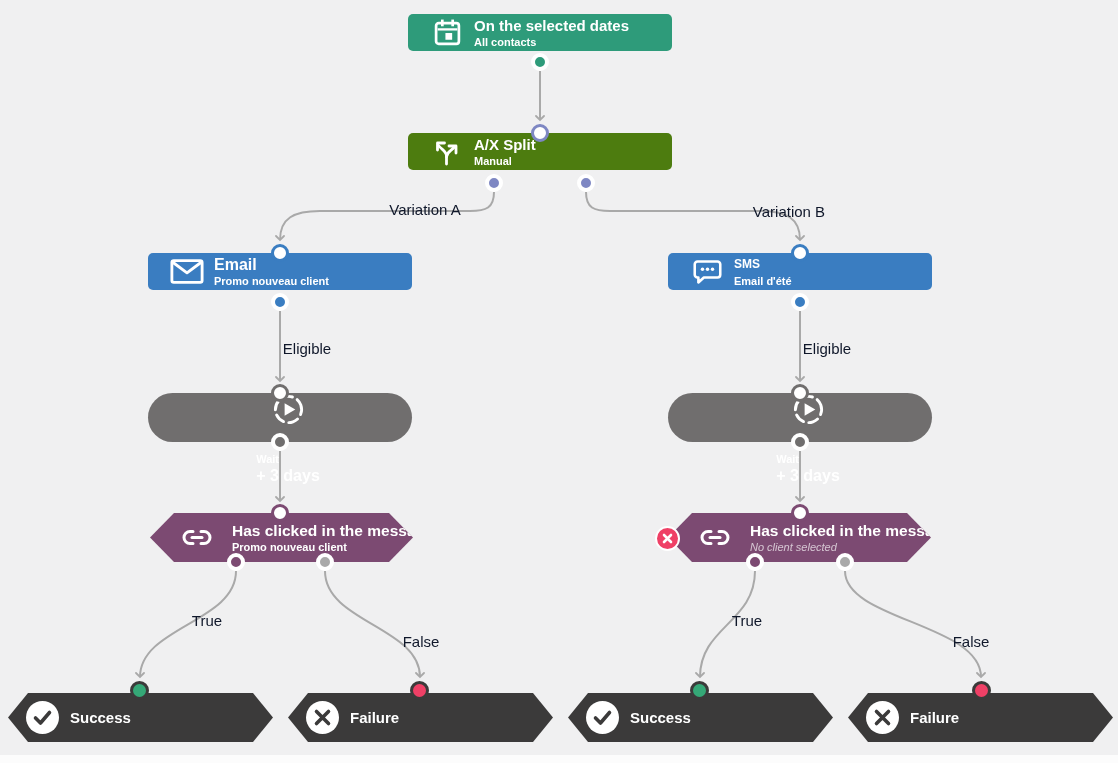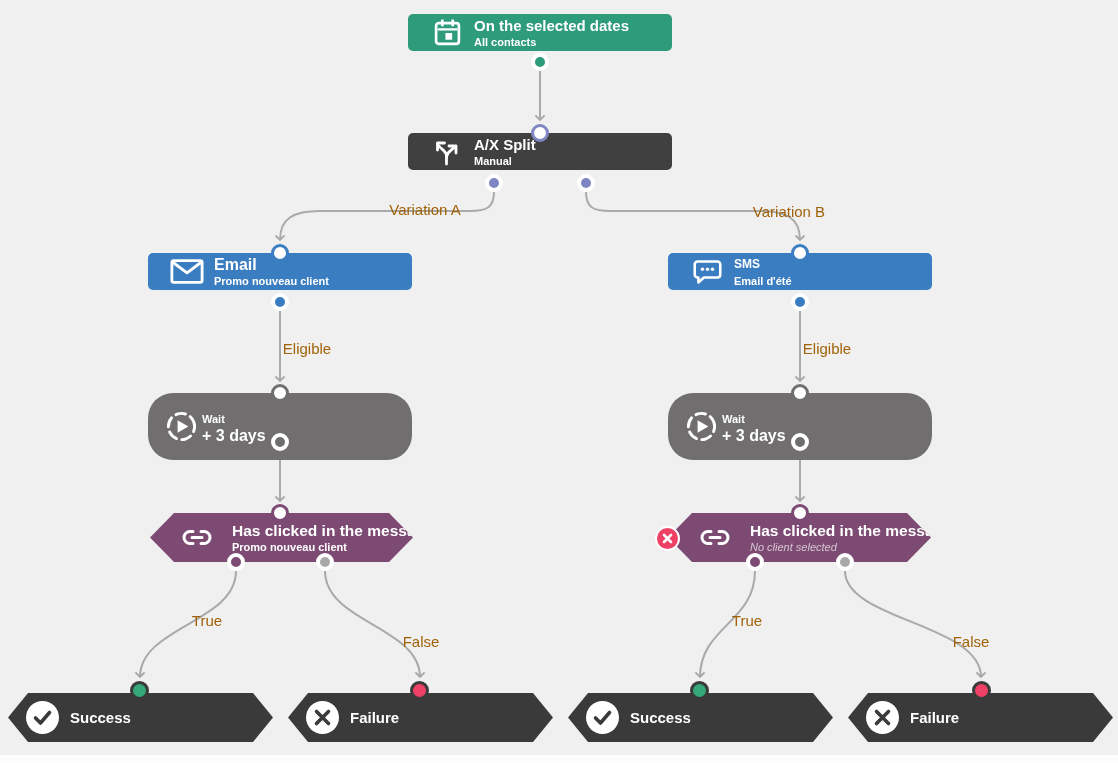--- a/index.html
+++ b/index.html
@@ -3,32 +3,32 @@
 <meta charset="utf-8">
 <style>
   html,body{margin:0;padding:0;background:#f0f0f1;}
   #canvas{
     position:relative;width:1118px;height:763px;overflow:hidden;
     background:#f0f0f1;font-family:"Liberation Sans",sans-serif;
   }
   svg.edges{position:absolute;left:0;top:0;z-index:1;}
   .edge-label{
     position:absolute;transform:translate(-50%,-50%);
-    font-size:15px;color:#a16207;z-index:1;white-space:nowrap;
+    font-size:15px;color:#0f172a;z-index:1;white-space:nowrap;
   }
   .node{
     position:absolute;display:flex;align-items:center;color:#fff;
     box-sizing:border-box;z-index:2;cursor:pointer;
   }
   .node .ic{flex:0 0 auto;display:flex;align-items:center;justify-content:center;width:38px;}
   .node .txt{display:flex;flex-direction:column;justify-content:center;}
   .title{font-weight:bold;font-size:15px;line-height:19px;white-space:nowrap;}
   .sub{font-weight:bold;font-size:11px;line-height:14px;white-space:nowrap;}
   .rect{border-radius:5px;padding-left:20px;gap:8px;width:264px;height:37px;}
-  .pill{border-radius:25px;padding-left:16px;gap:4px;width:264px;height:67px;}
+  .pill{border-radius:25px;padding-left:16px;gap:24px;width:264px;height:49px;flex-direction:column;}
   .pill .title{font-size:11px;font-weight:600;}
   .pill .sub{font-size:16px;font-weight:bold;}
   .hex{
     clip-path:polygon(24px 0,calc(100% - 24px) 0,100% 50%,calc(100% - 24px) 100%,24px 100%,0 50%);
     padding-left:30px;gap:18px;width:263px;height:49px;
   }
   .hex .title{font-size:15.5px;}
   .hex .ic{width:34px;}
   .sub.muted{font-style:italic;font-weight:400;color:rgba(255,255,255,0.68);}
   .exit{
@@ -94,21 +94,21 @@
         <line x1="4.5" y1="11" x2="23.5" y2="11" stroke="#fff" stroke-width="2.2"></line>
         <rect x="12" y="14.5" width="6.5" height="6.5" fill="#fff"></rect>
       </svg>
     </span>
     <span class="txt">
       <span class="title">On the selected dates</span>
       <span class="sub">All contacts</span>
     </span>
   </div>
 
-  <div class="node rect" style="left:408px;top:133px;background:#404040">
+  <div class="node rect" style="left:408px;top:133px;background:#4d7c0f">
     <span class="ic">
       <svg width="28" height="28" viewBox="0 0 28 28">
         <g fill="none" stroke="#fff" stroke-width="2.8" stroke-linecap="round" stroke-linejoin="round">
           <path d="M13.5,26 V18 C13.5,13 9,12 5.5,7.5"></path>
           <path d="M4.5,12 V5 H11.5"></path>
           <path d="M13.5,19 C13.5,14 17.5,13.5 21.5,9"></path>
           <path d="M16,8 H23 V15"></path>
         </g>
       </svg>
     </span>

